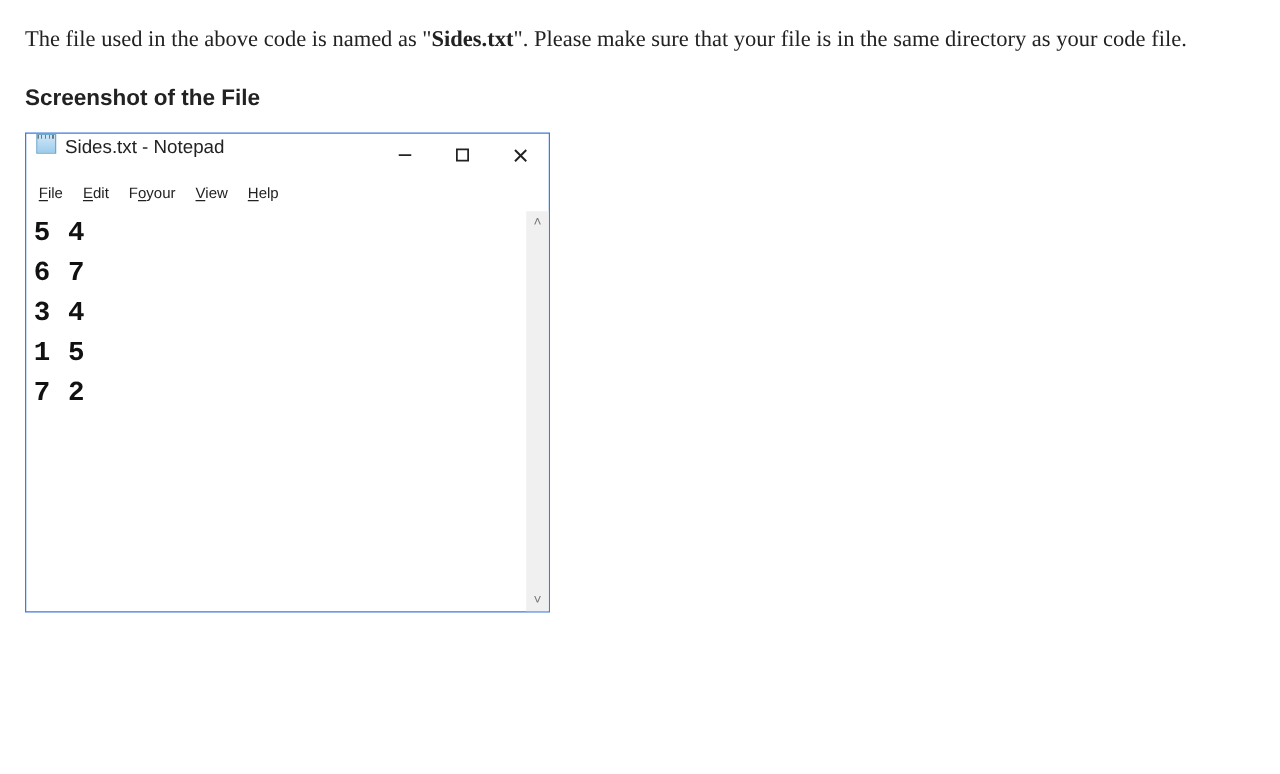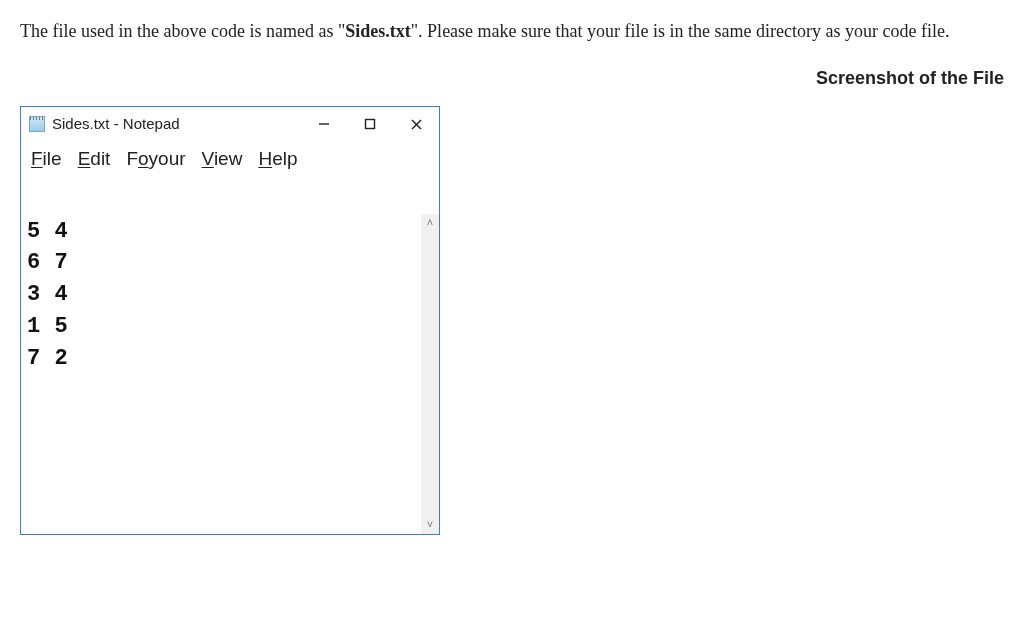--- a/index.html
+++ b/index.html
@@ -12,31 +12,29 @@
     color: #222;
     background: #fff;
     width: 1024px;
   }
   .intro-text { max-width: 980px; font-family: Liberation Serif, serif; }
   .bold-file { font-weight: 700; }
   .section-heading {
     font-weight: 700;
     margin-top: 20px;
     margin-bottom: 14px;
-    text-align: right;
   }
   .notepad-window {
     width: 420px;
     border: 1.5px solid #3b7dd8;
     background: #fff;
     font-family: "Segoe UI", Tahoma, sans-serif;
   }
   .titlebar {
     display: flex;
-    align-items: center;
     height: 34px;
     padding: 0 0 0 8px;
     font-size: 15px;
     color: #222;
   }
   .notepad-icon {
     width: 16px; height: 16px;
     margin-right: 7px;
     display: inline-block;
     background: linear-gradient(180deg,#cfe7f7 0%,#9ecced 100%);
@@ -60,29 +58,28 @@
     justify-content: center;
     font-size: 14px;
     color: #222;
     cursor: pointer;
   }
   .win-btn svg { display: block; }
   .menubar {
     display: flex;
     gap: 16px;
     padding: 4px 10px 6px 10px;
-    font-size: 19px;
+    font-size: 12px;
     color: #222;
   }
   .menubar span { cursor: pointer; }
   .menubar .ul { text-decoration: underline; text-decoration-thickness: 1px; text-underline-offset: 2px; }
   .client-area {
     display: flex;
     height: 320px;
-    margin-top: 34px;
   }
   .text-content {
     flex: 1 1 auto;
     font-family: Consolas, "Courier New", monospace;
     font-size: 22px;
     line-height: 1.45;
     white-space: pre;
     padding: 2px 0 0 6px;
     color: #111;
     font-weight: 600;

